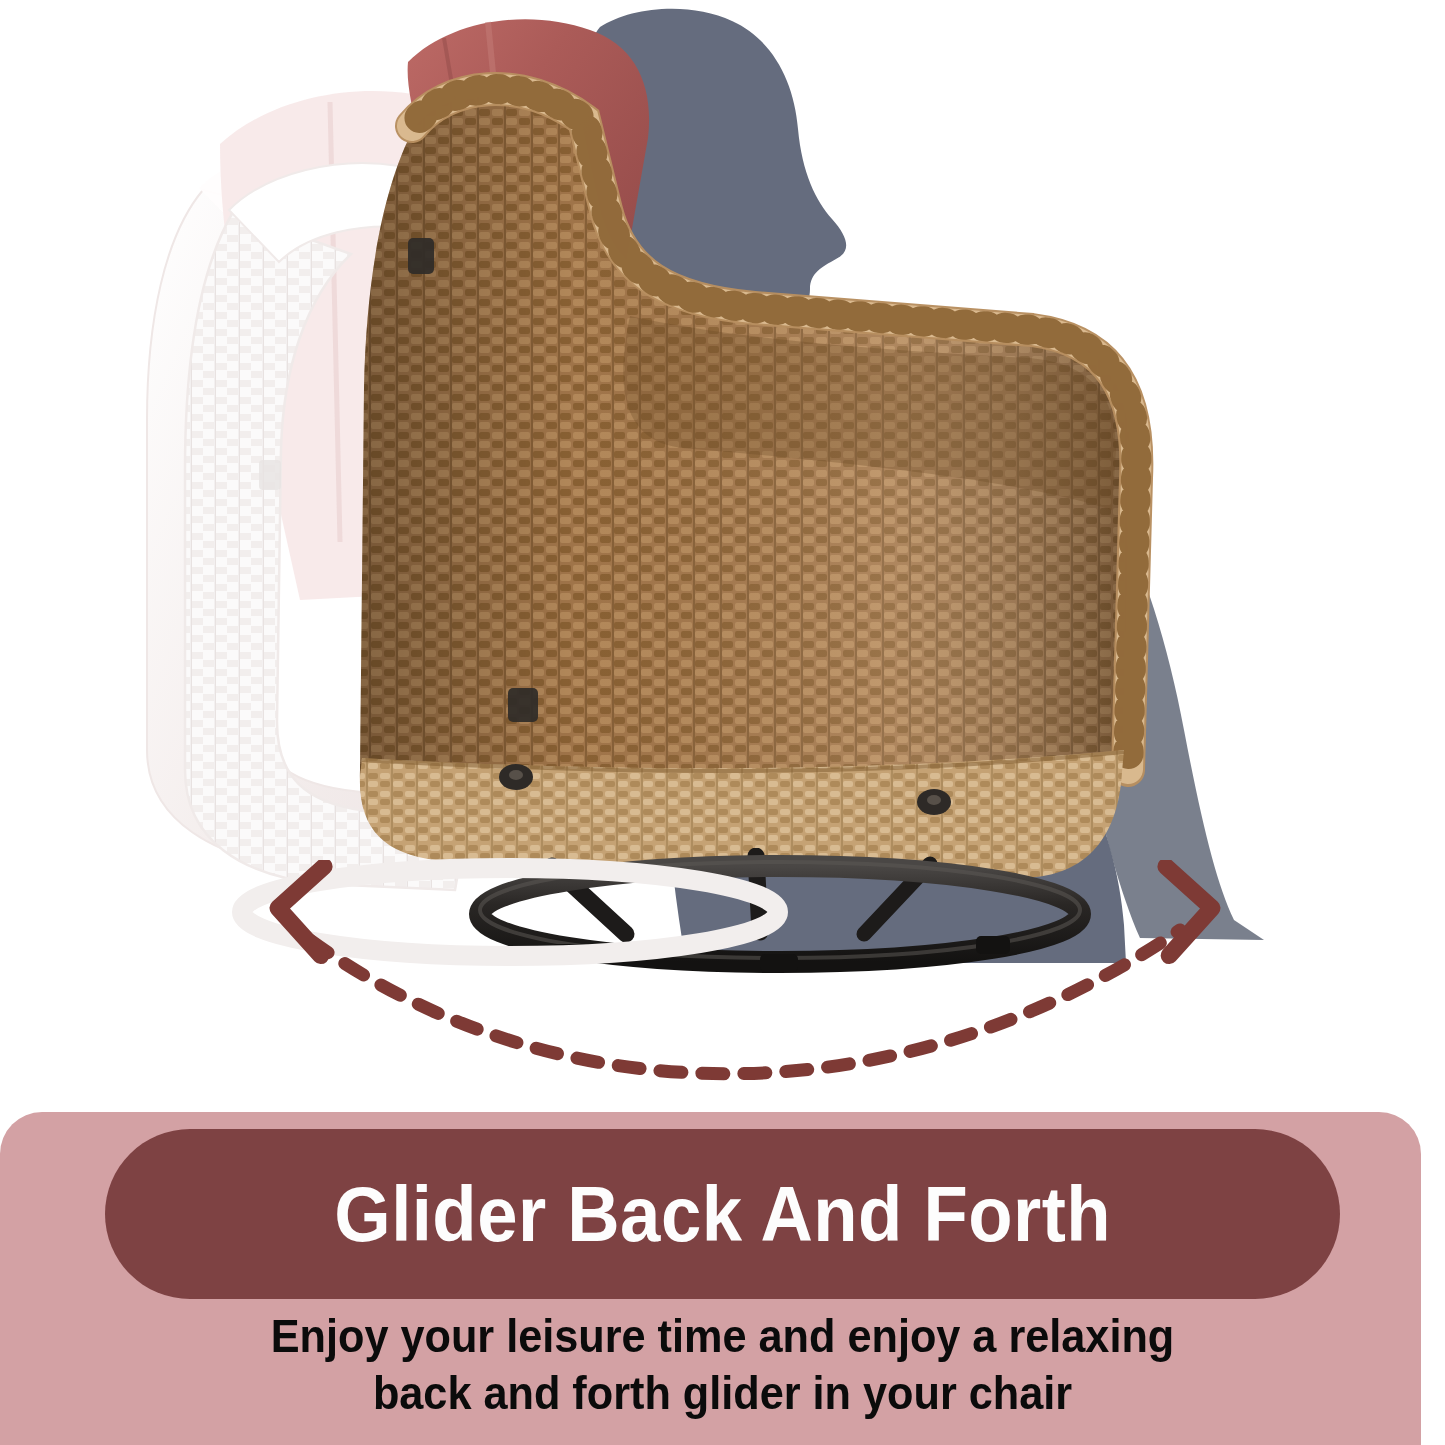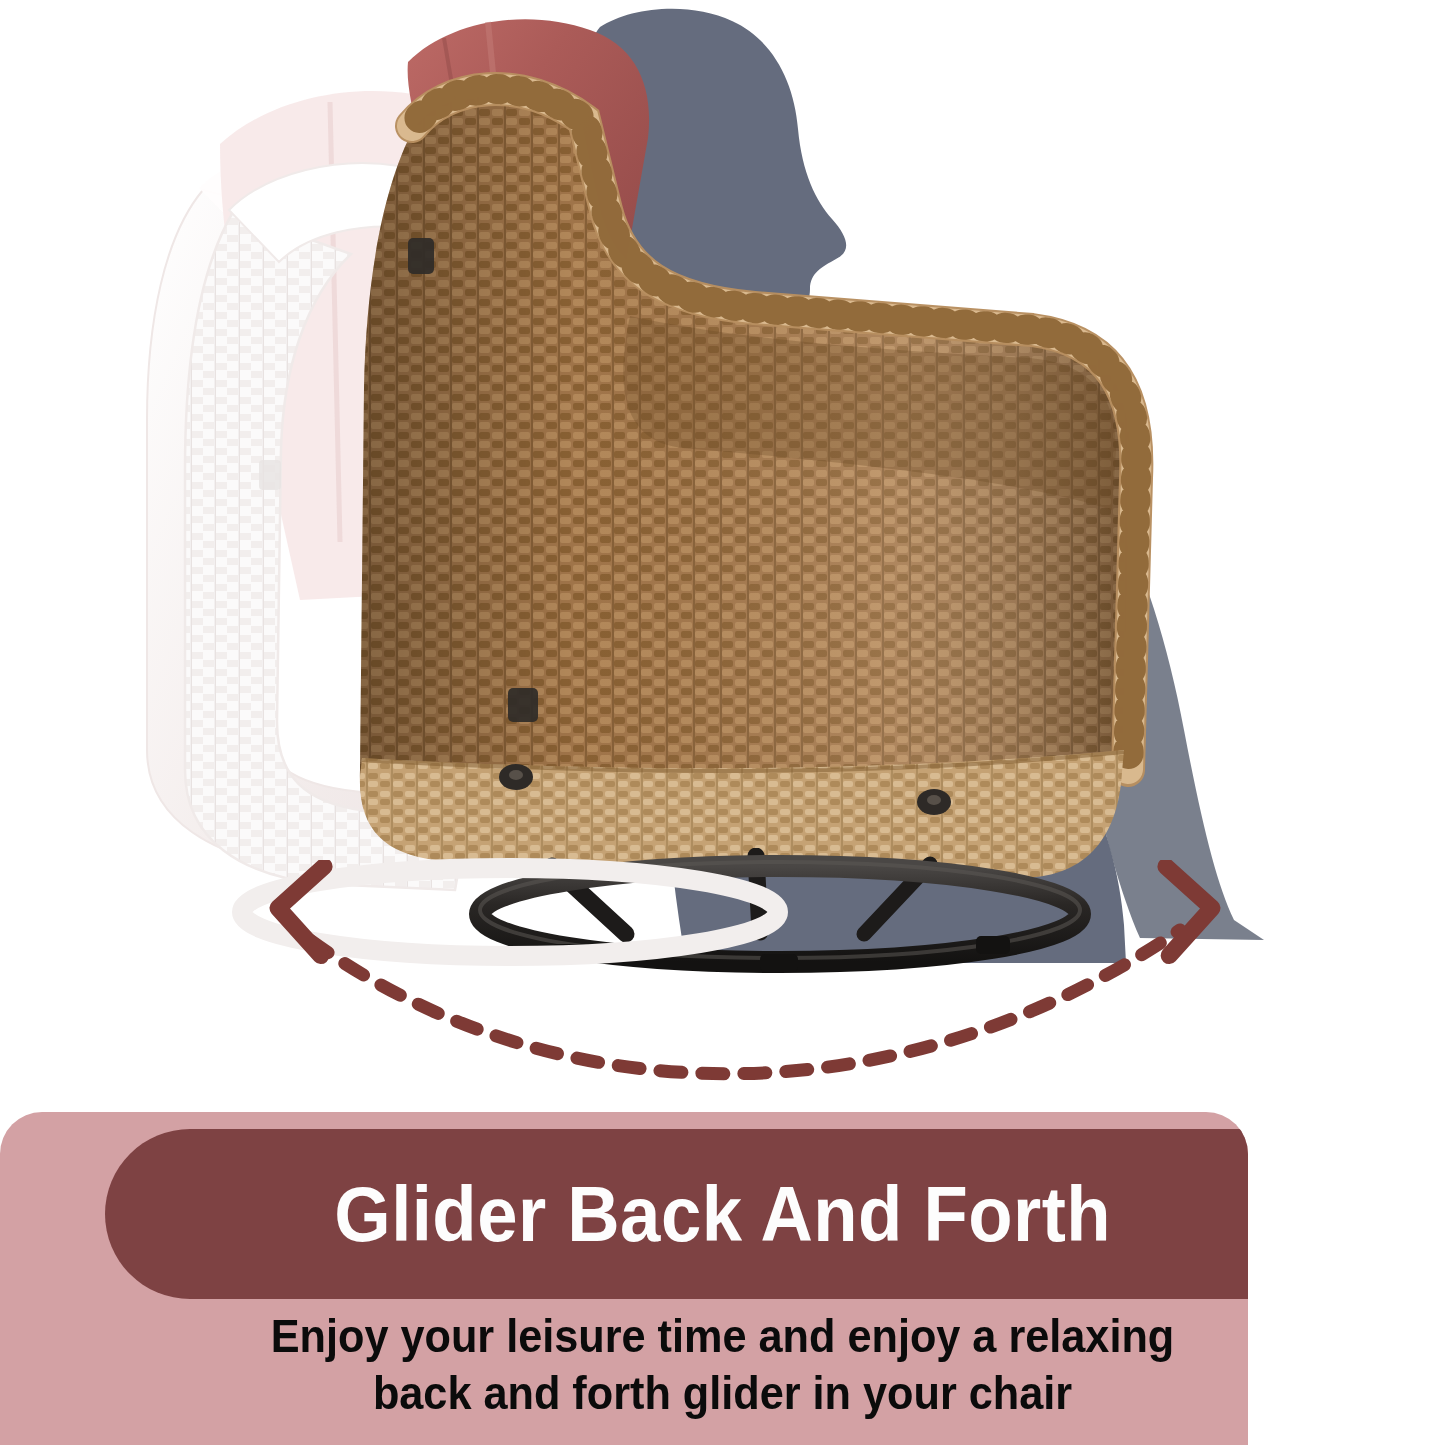--- a/index.html
+++ b/index.html
@@ -15,21 +15,21 @@
   .silhouette { position:absolute; }
 
   
   .ghost { position:absolute; }
 
   
   #arc-wrap { position:absolute; left:0; top:860px; width:1445px; height:260px; }
 
   
   #banner {
-    position:absolute; left:0px; top:1112px; width:1248px; height:333px;
+    position:absolute; left:0px; top:1112px; width:1421px; height:333px;
     background:#d3a1a4; border-radius:42px 42px 0 0;
     overflow:hidden;
     padding-left:32px;
   }
   #pill {
     position:absolute; left:105px; top:17px; width:1235px; height:170px;
     background:#7e4243; border-radius:95px;
     display:flex; align-items:center; justify-content:center;
   }
   #pill-title {

